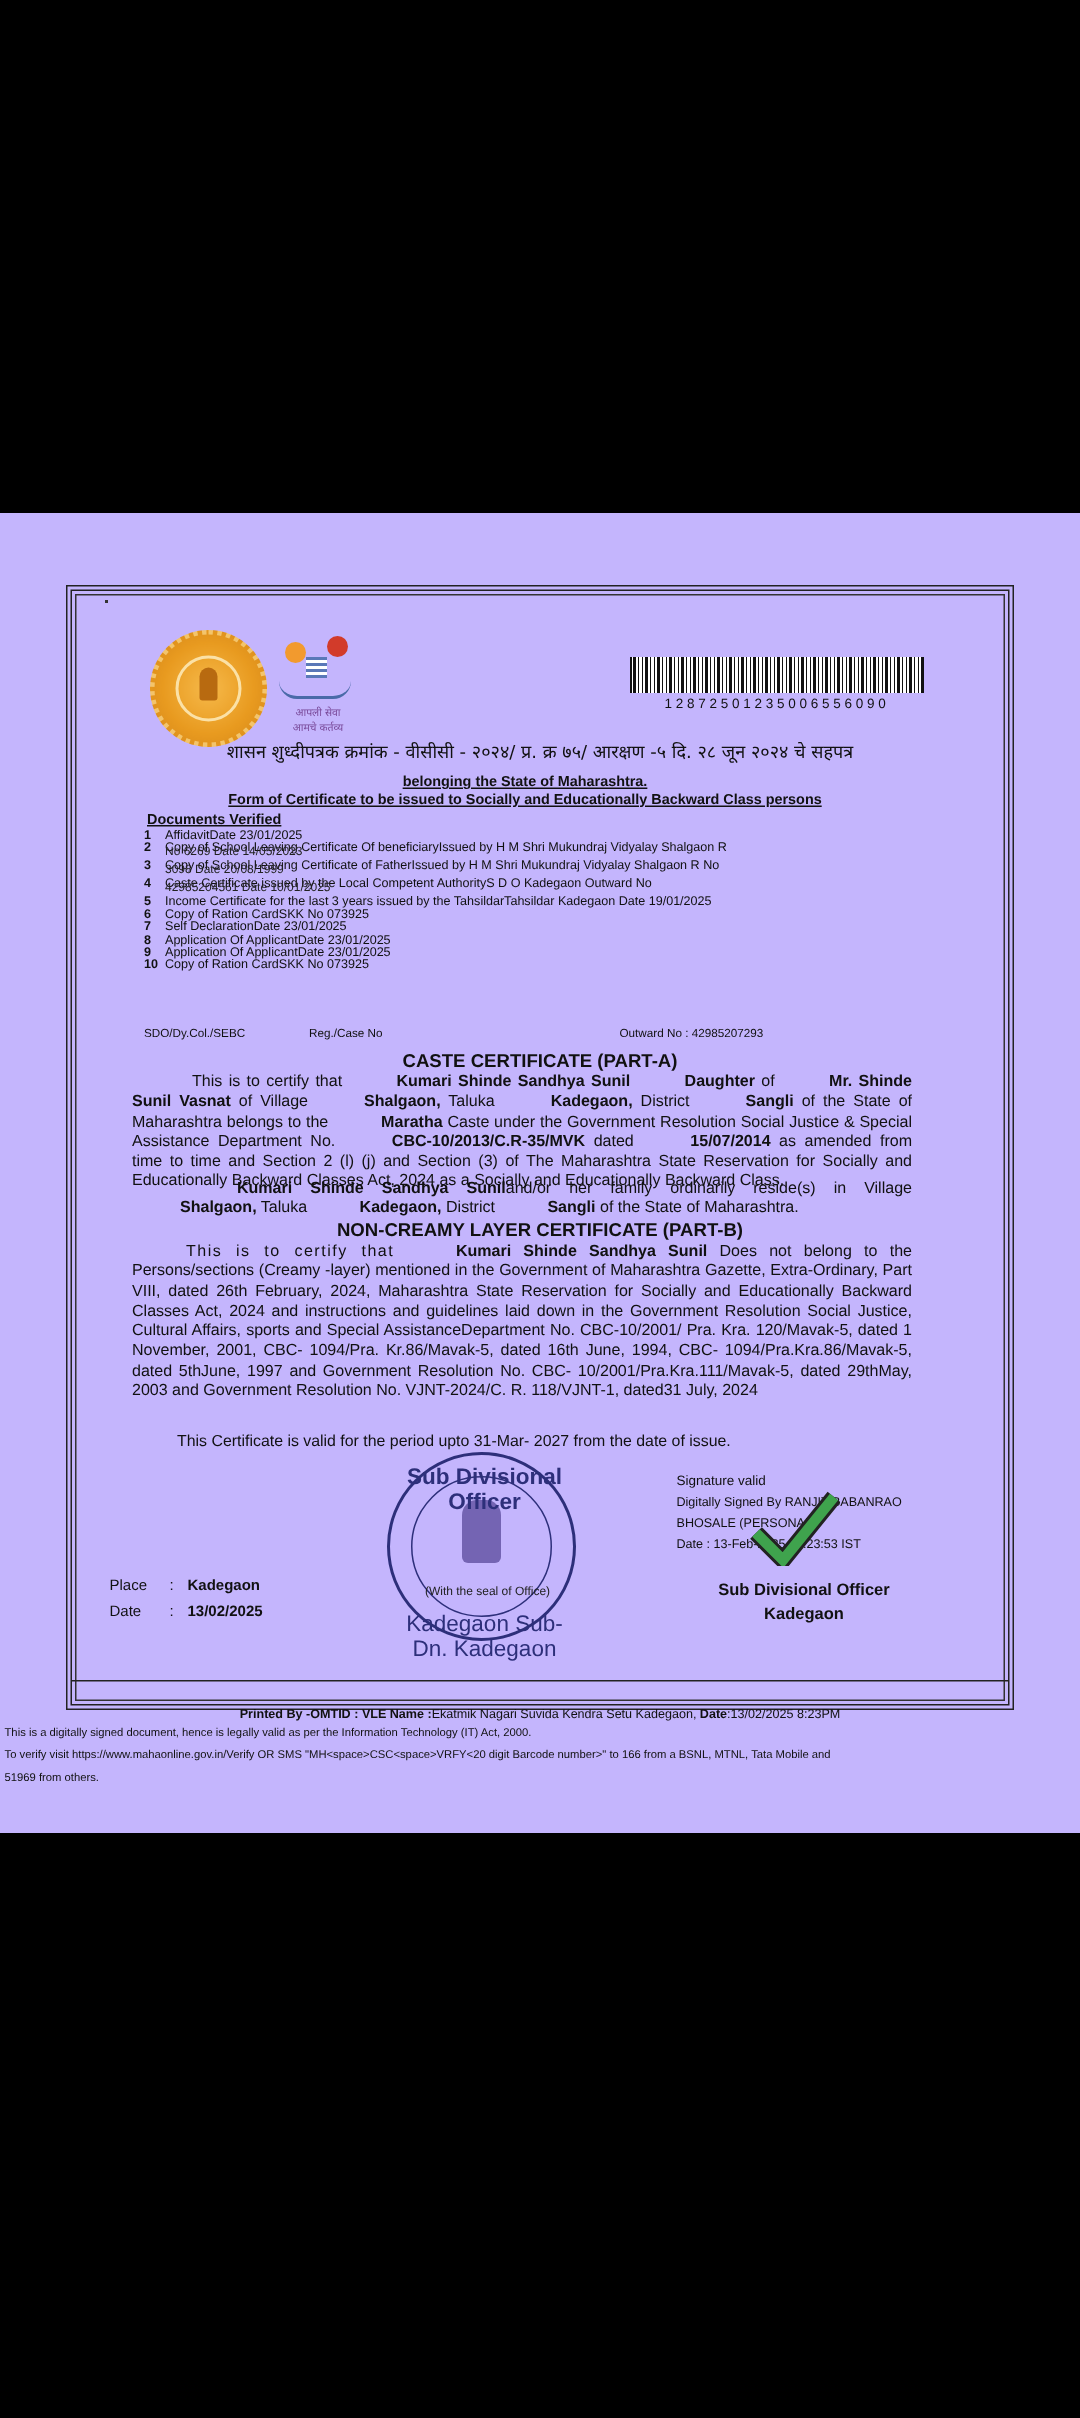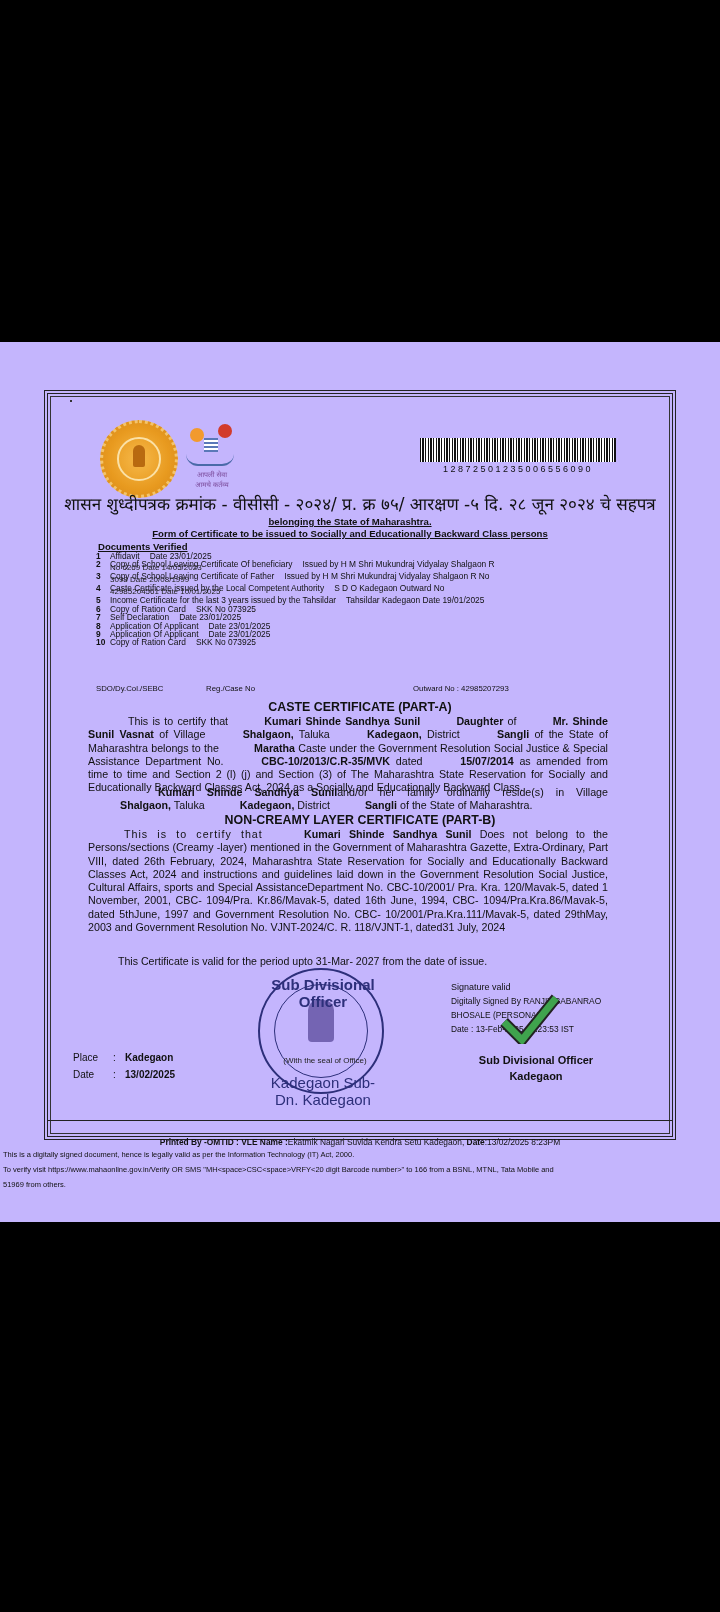--- a/index.html
+++ b/index.html
@@ -13,28 +13,28 @@
   .seal-logo .inner { position: absolute; left: 14px; top: 14px; width: 44px; height: 44px; border-radius: 50%; border: 2px solid #fbe1a6; }
   .seal-logo .lamp { position: absolute; left: 30px; top: 22px; width: 12px; height: 22px; background: #b86a10; border-radius: 6px 6px 2px 2px; }
   .aple-logo { position: absolute; left: 182px; top: 80px; width: 60px; height: 68px; }
   .aple-logo .h1 { position: absolute; left: 8px; top: 6px; width: 14px; height: 14px; border-radius: 50%; background: #f29a2e; }
   .aple-logo .h2 { position: absolute; left: 36px; top: 2px; width: 14px; height: 14px; border-radius: 50%; background: #d23b2a; }
   .aple-logo .doc { position: absolute; left: 22px; top: 16px; width: 14px; height: 14px; background: repeating-linear-gradient(#5a78b8 0 2px, #fff 2px 4px); }
   .aple-logo .hand { position: absolute; left: 4px; top: 32px; width: 48px; height: 12px; border-bottom: 2px solid #4a6aa8; border-radius: 0 0 20px 20px; }
   .aple-logo .t { position: absolute; left: 0; width: 60px; text-align: center; font-size: 7px; color: #7a4a9a; }
   .barcode { position: absolute; left: 420px; top: 96px; width: 196px; height: 24px; background: repeating-linear-gradient(90deg, #111 0 1px, #fff 1px 2px, #111 2px 4px, #fff 4px 5px, #111 5px 6px, #fff 6px 8px); }
   .barcode-num { position: absolute; left: 420px; top: 122px; width: 196px; text-align: center; font-size: 9px; letter-spacing: 2.5px; }
-  .marathi { position: absolute; left: 0; top: 150px; width: 720px; text-align: center; font-family: "DejaVu Sans", sans-serif; font-size: 17px; }
+  .marathi { position: absolute; left: 0; top: 150px; width: 720px; text-align: center; font-family: "DejaVu Sans", sans-serif; font-size: 12px; }
   .form-title { position: absolute; left: 100px; top: 174px; width: 500px; text-align: center; font-size: 9.6px; font-weight: bold; text-decoration: underline; line-height: 12px; }
   .docs-h { position: absolute; left: 98px; top: 199px; font-size: 9.6px; font-weight: bold; text-decoration: underline; }
   .docs { position: absolute; left: 96px; top: 210px; width: 540px; font-size: 8.4px; line-height: 8px; }
   .docs .row { position: relative; height: 8.4px; white-space: nowrap; }
   .docs .n { display: inline-block; width: 14px; font-weight: bold; }
   .docs .lbl { font-weight: normal; text-align: right; }
-  .docs .val { margin-left: 10px; }
+  .docs .val { }
   .docs .sub { position: absolute; left: 14px; top: 4px; font-size: 8px; color: #222; }
   .refline { position: absolute; top: 342px; font-size: 7.8px; }
   .h-part { position: absolute; left: 0; width: 720px; text-align: center; font-weight: bold; font-size: 12.4px; }
   .para { position: absolute; left: 88px; width: 520px; font-size: 10.7px; line-height: 13.3px; text-align: justify; }
   .para b { font-weight: bold; padding-left: 32px; }
   .valid { position: absolute; left: 118px; top: 613px; font-size: 10.6px; }
   .stamp { position: absolute; left: 258px; top: 626px; width: 126px; height: 126px; border-radius: 50%; border: 2px solid #2d2f7a; }
   .stamp .ring { position: absolute; left: 14px; top: 14px; width: 94px; height: 94px; border-radius: 50%; border: 1.5px solid #2d2f7a; }
   .stamp .emblem { position: absolute; left: 48px; top: 30px; width: 26px; height: 42px; background: #5a4a9a; border-radius: 10px 10px 4px 4px; opacity: .75; }
   .stamp .top { position: absolute; left: 0; top: 6px; width: 126px; text-align: center; font-size: 15px; font-weight: bold; color: #2d2f7a; }

